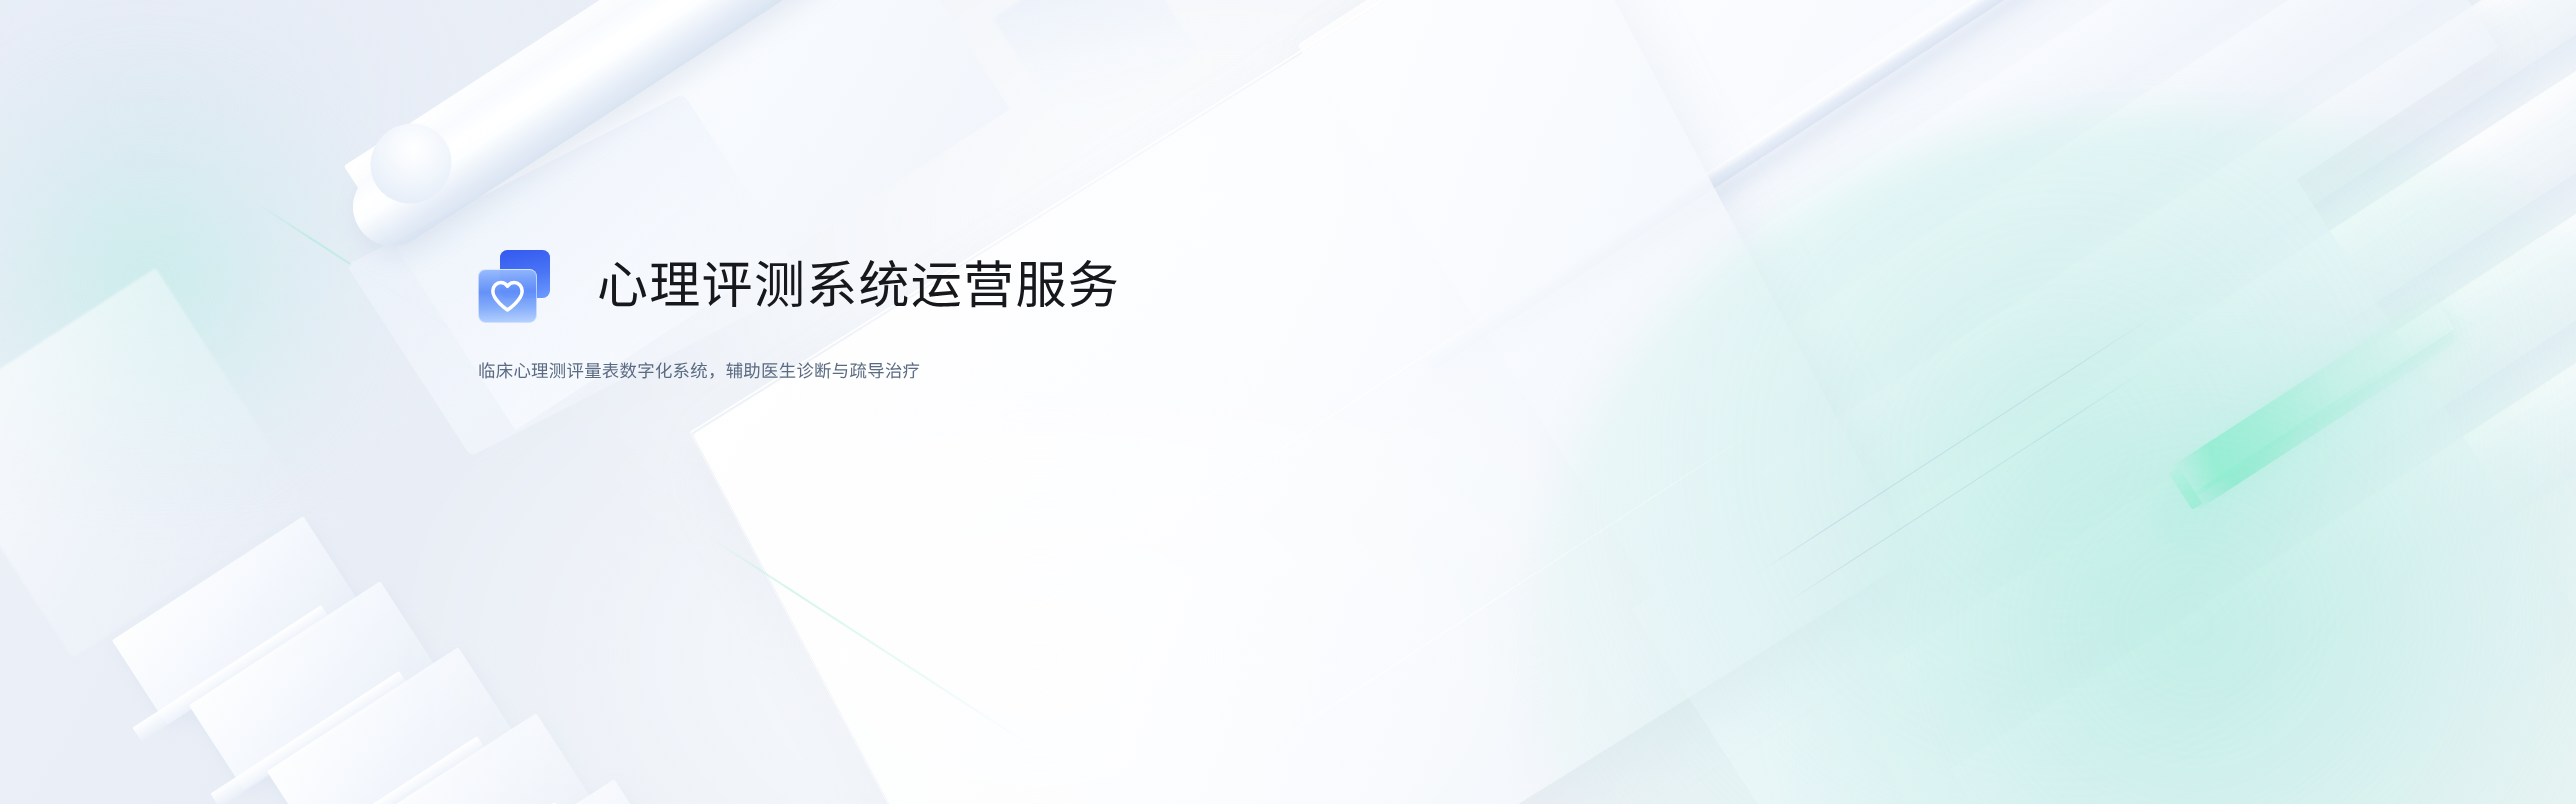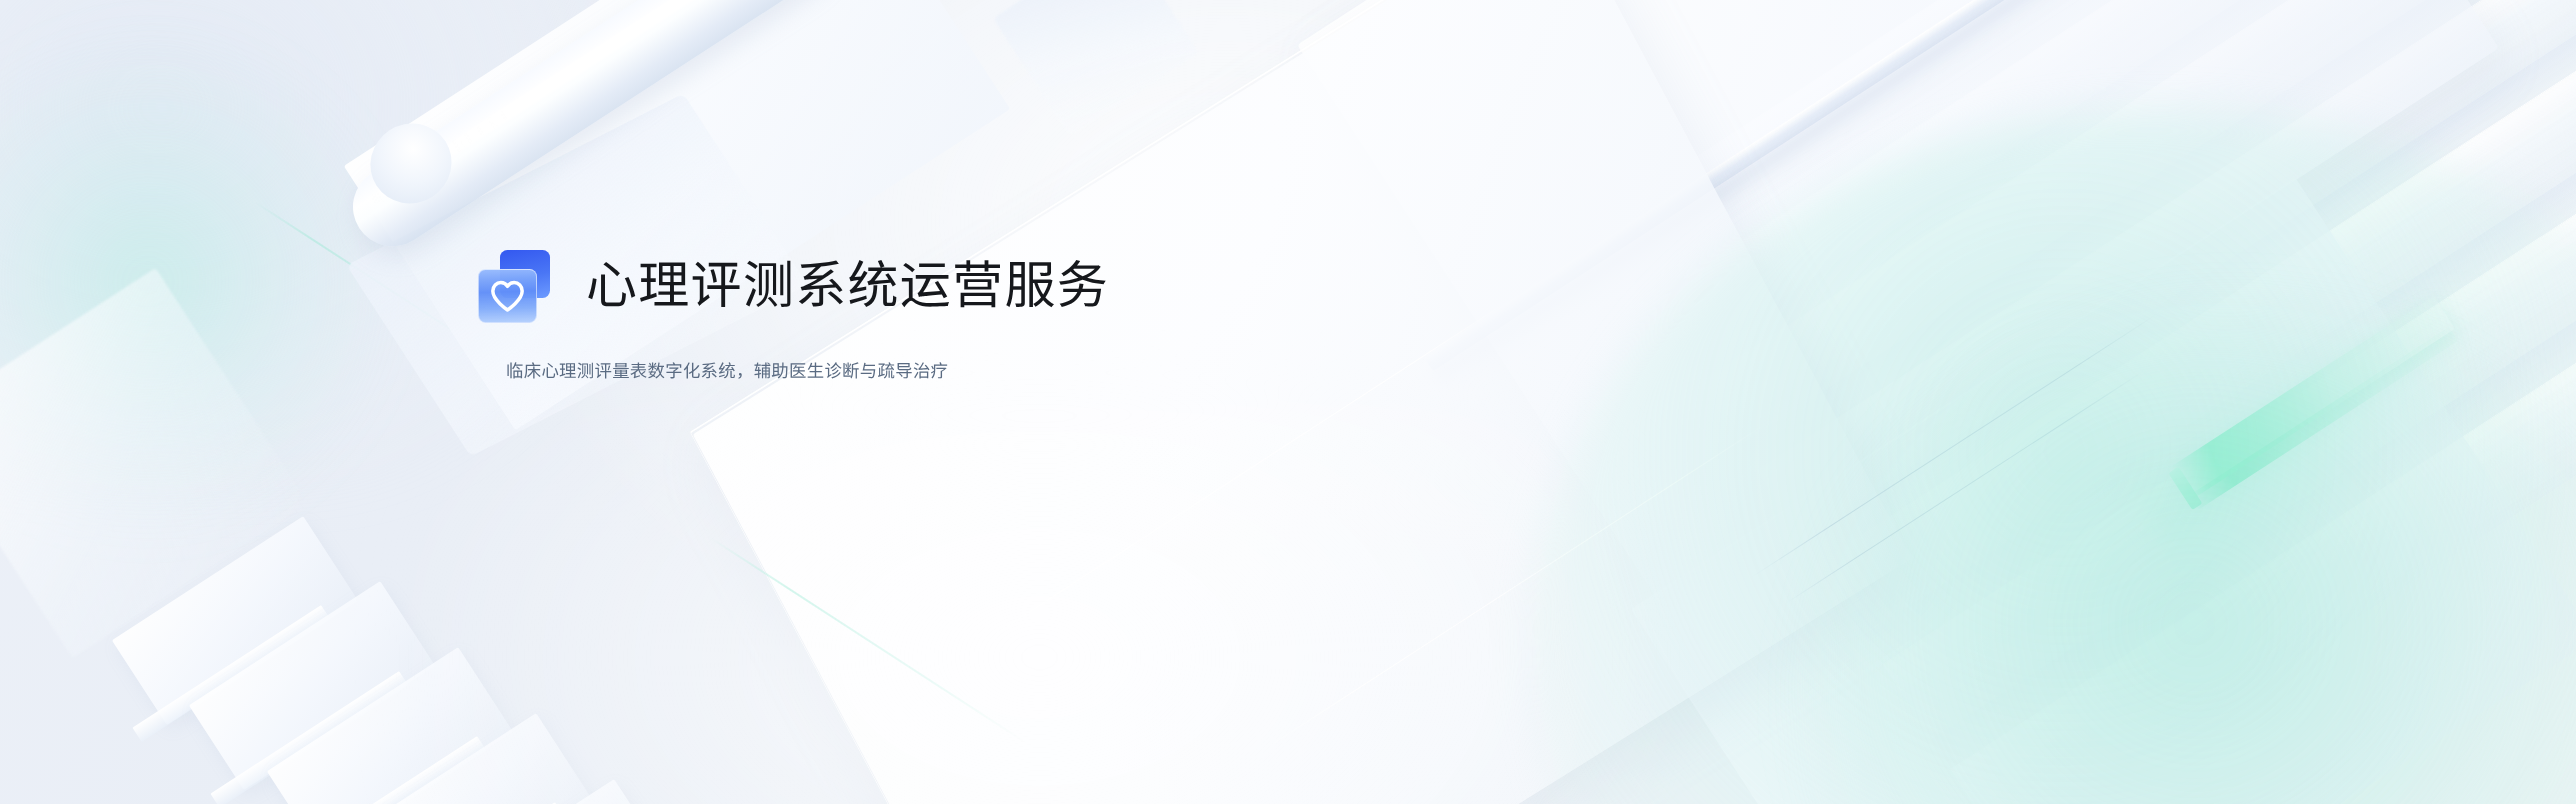--- a/index.html
+++ b/index.html
@@ -399,21 +399,21 @@
   
   .content {
     position: absolute;
     left: 478px;
     top: 250px;
     width: 1006px;
   }
   .title-row {
     display: flex;
     align-items: center;
-    gap: 37px;
+    gap: 48px;
     text-align: center;
   }
 
   
   .app-icon {
     position: relative;
     width: 71px;
     height: 72px;
     flex: 0 0 auto;
   }
@@ -456,21 +456,21 @@
 
   
   .subtitle {
     margin: 35px 0 0 0;
     font-size: 17.4px;
     line-height: 1.70;
     color: #5a6b82;
     letter-spacing: 0.3px;
     font-weight: 400;
   }
-  .subtitle .line { display: block; white-space: nowrap; margin-left: 28px; }
+  .subtitle .line { display: block; white-space: nowrap; }
 </style>
 </head>
 <body>
 
 <div class="banner">
 
   <div class="wash wash-tl-dim"></div>
   <div class="wash wash-top-white"></div>
   <div class="wash wash-left-mint"></div>
 

